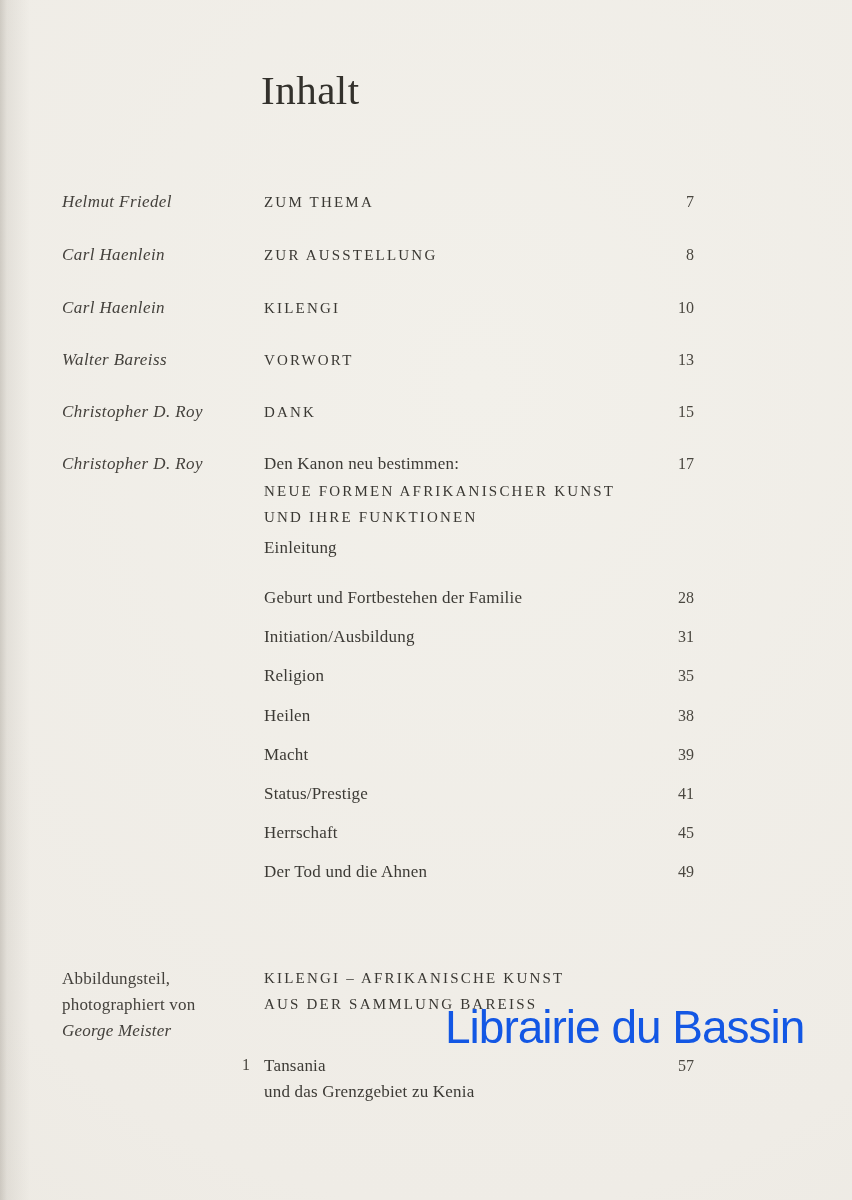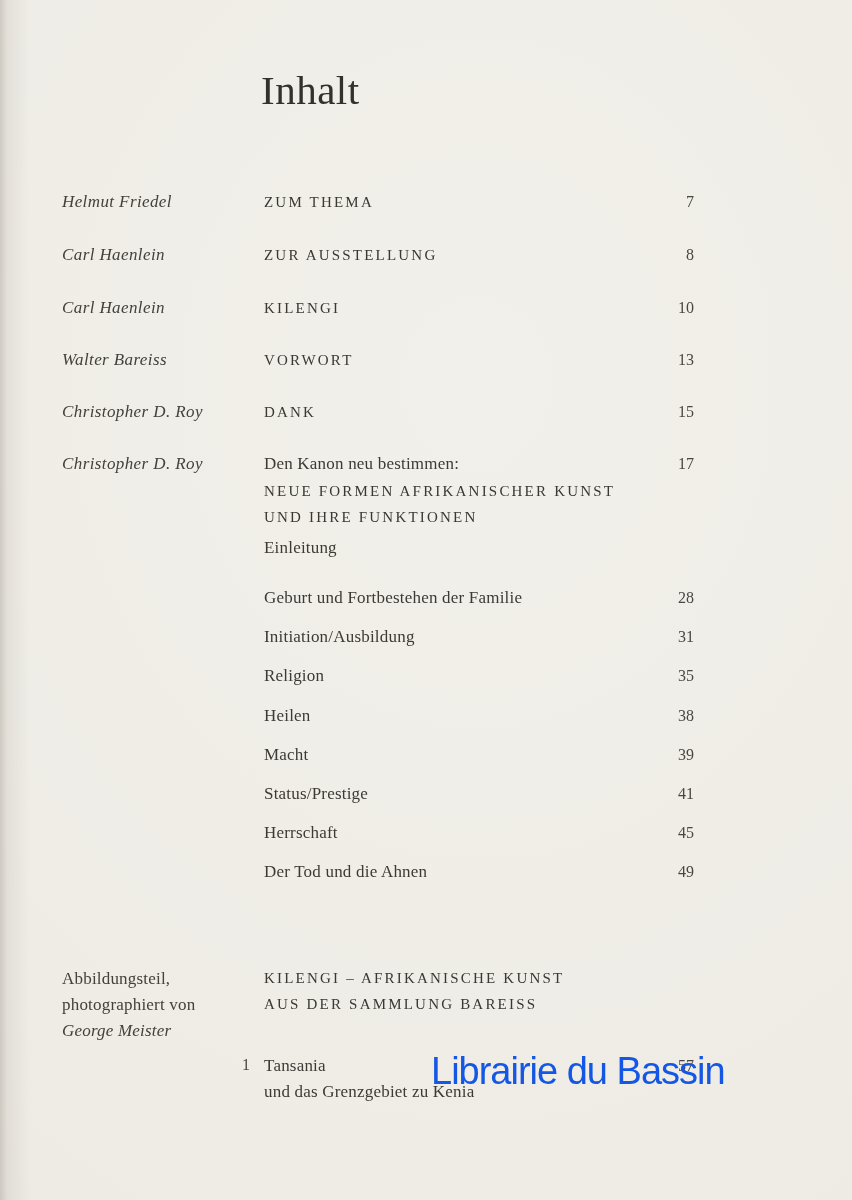--- a/index.html
+++ b/index.html
@@ -61,24 +61,24 @@
     position:absolute;left:62px;
     font-size:17px;letter-spacing:0.2px;color:#44413c;
     line-height:1;white-space:nowrap;
   }
   .credit-name{font-style:italic;}
   .entry-num{
     position:absolute;left:228px;top:0;width:22px;
     text-align:right;font-size:16px;color:#4a4740;line-height:1;
   }
   .watermark{
-    position:absolute;left:431px;top:1004px;
+    position:absolute;left:445px;top:1004px;
     font-family:"Liberation Sans", sans-serif;
-    font-size:38px;letter-spacing:-1px;
-    color:#1357e4;z-index:5;line-height:1;white-space:nowrap;margin-top:48px;
+    font-size:46px;letter-spacing:-1px;
+    color:#1357e4;z-index:5;line-height:1;white-space:nowrap;
   }
 </style>
 </head>
 <body>
 
 <div class="photo">
 
   <h1 class="abs page-title">Inhalt</h1>
 
   <div class="row" style="top:193px">

